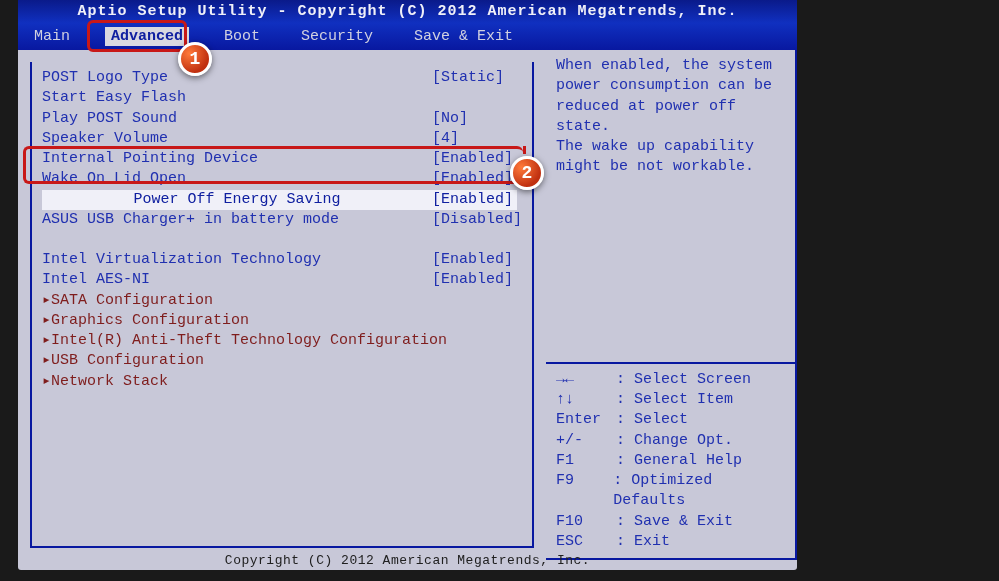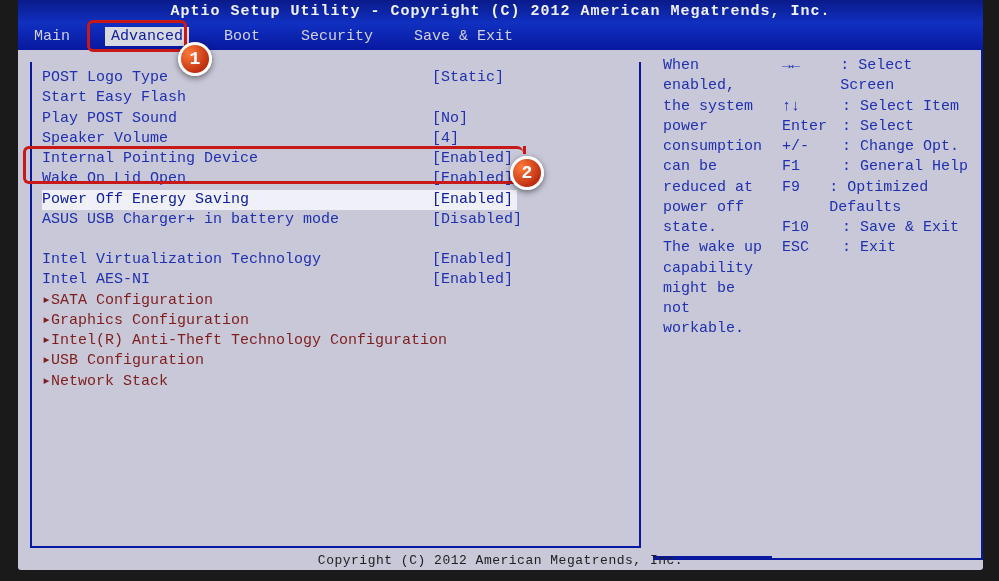--- a/index.html
+++ b/index.html
@@ -9,21 +9,21 @@
     background: #1a1a1a;
     font-family: 'Courier New', monospace;
     font-size: 15px;
     overflow: hidden;
     position: relative;
   }
   .screen {
     position: absolute;
     left: 18px;
     top: 0;
-    width: 965px;
+    width: 779px;
     height: 570px;
     background: #c8c8d8;
     border-radius: 3px;
   }
   .header {
     background: linear-gradient(180deg, #0a1a8a 0%, #1030c0 100%);
     color: #f0f0f8;
     padding: 3px 0;
     text-align: center;
     font-weight: bold;
@@ -35,21 +35,21 @@
     padding: 4px 10px;
     display: flex;
     gap: 29px;
   }
   .tab {
     padding: 1px 6px;
   }
   .tab.active {
     background: #d8d8e0;
     color: #1020a0;
-    font-weight: normal;
+    font-weight: bold;
   }
   .body-area {
     display: flex;
     height: calc(100% - 60px);
     background: #c8c8d8;
   }
   .left-pane {
     flex: 1;
     border: 2px solid #0818a0;
     border-top: none;
@@ -58,39 +58,39 @@
     color: #2030b0;
     position: relative;
   }
   .right-pane {
     width: 330px;
     border: 2px solid #0818a0;
     border-top: none;
     border-left: none;
     color: #2030b0;
     display: flex;
-    flex-direction: row;
+    flex-direction: column;
   }
   .help-top {
     flex: 1;
     padding: 6px 10px;
     border-bottom: 2px solid #0818a0;
     line-height: 1.35;
   }
   .help-bottom {
     padding: 6px 10px;
     line-height: 1.35;
   }
   .row {
     display: flex;
     line-height: 1.35;
   }
   .row .label { width: 390px; white-space: pre; }
   .row .val { white-space: pre; }
-  .row.hl { background: #f0f0f8; color: #1020a0; display:inline-flex; padding-right:4px;}
+  .row.hl { background: #f0f0f8; color: #1020a0; display:inline-flex; padding-right:4px;text-align:center;}
   .row.hl .val { color: #1020a0; }
   .submenu::before { content: "▸ "; }
   .submenu { color: #7f1d1d; }
   .gap { height: 20px; }
 
   
   .callout-box1 {
     position: absolute;
     left: 87px; top: 20px;
     width: 100px; height: 32px;

